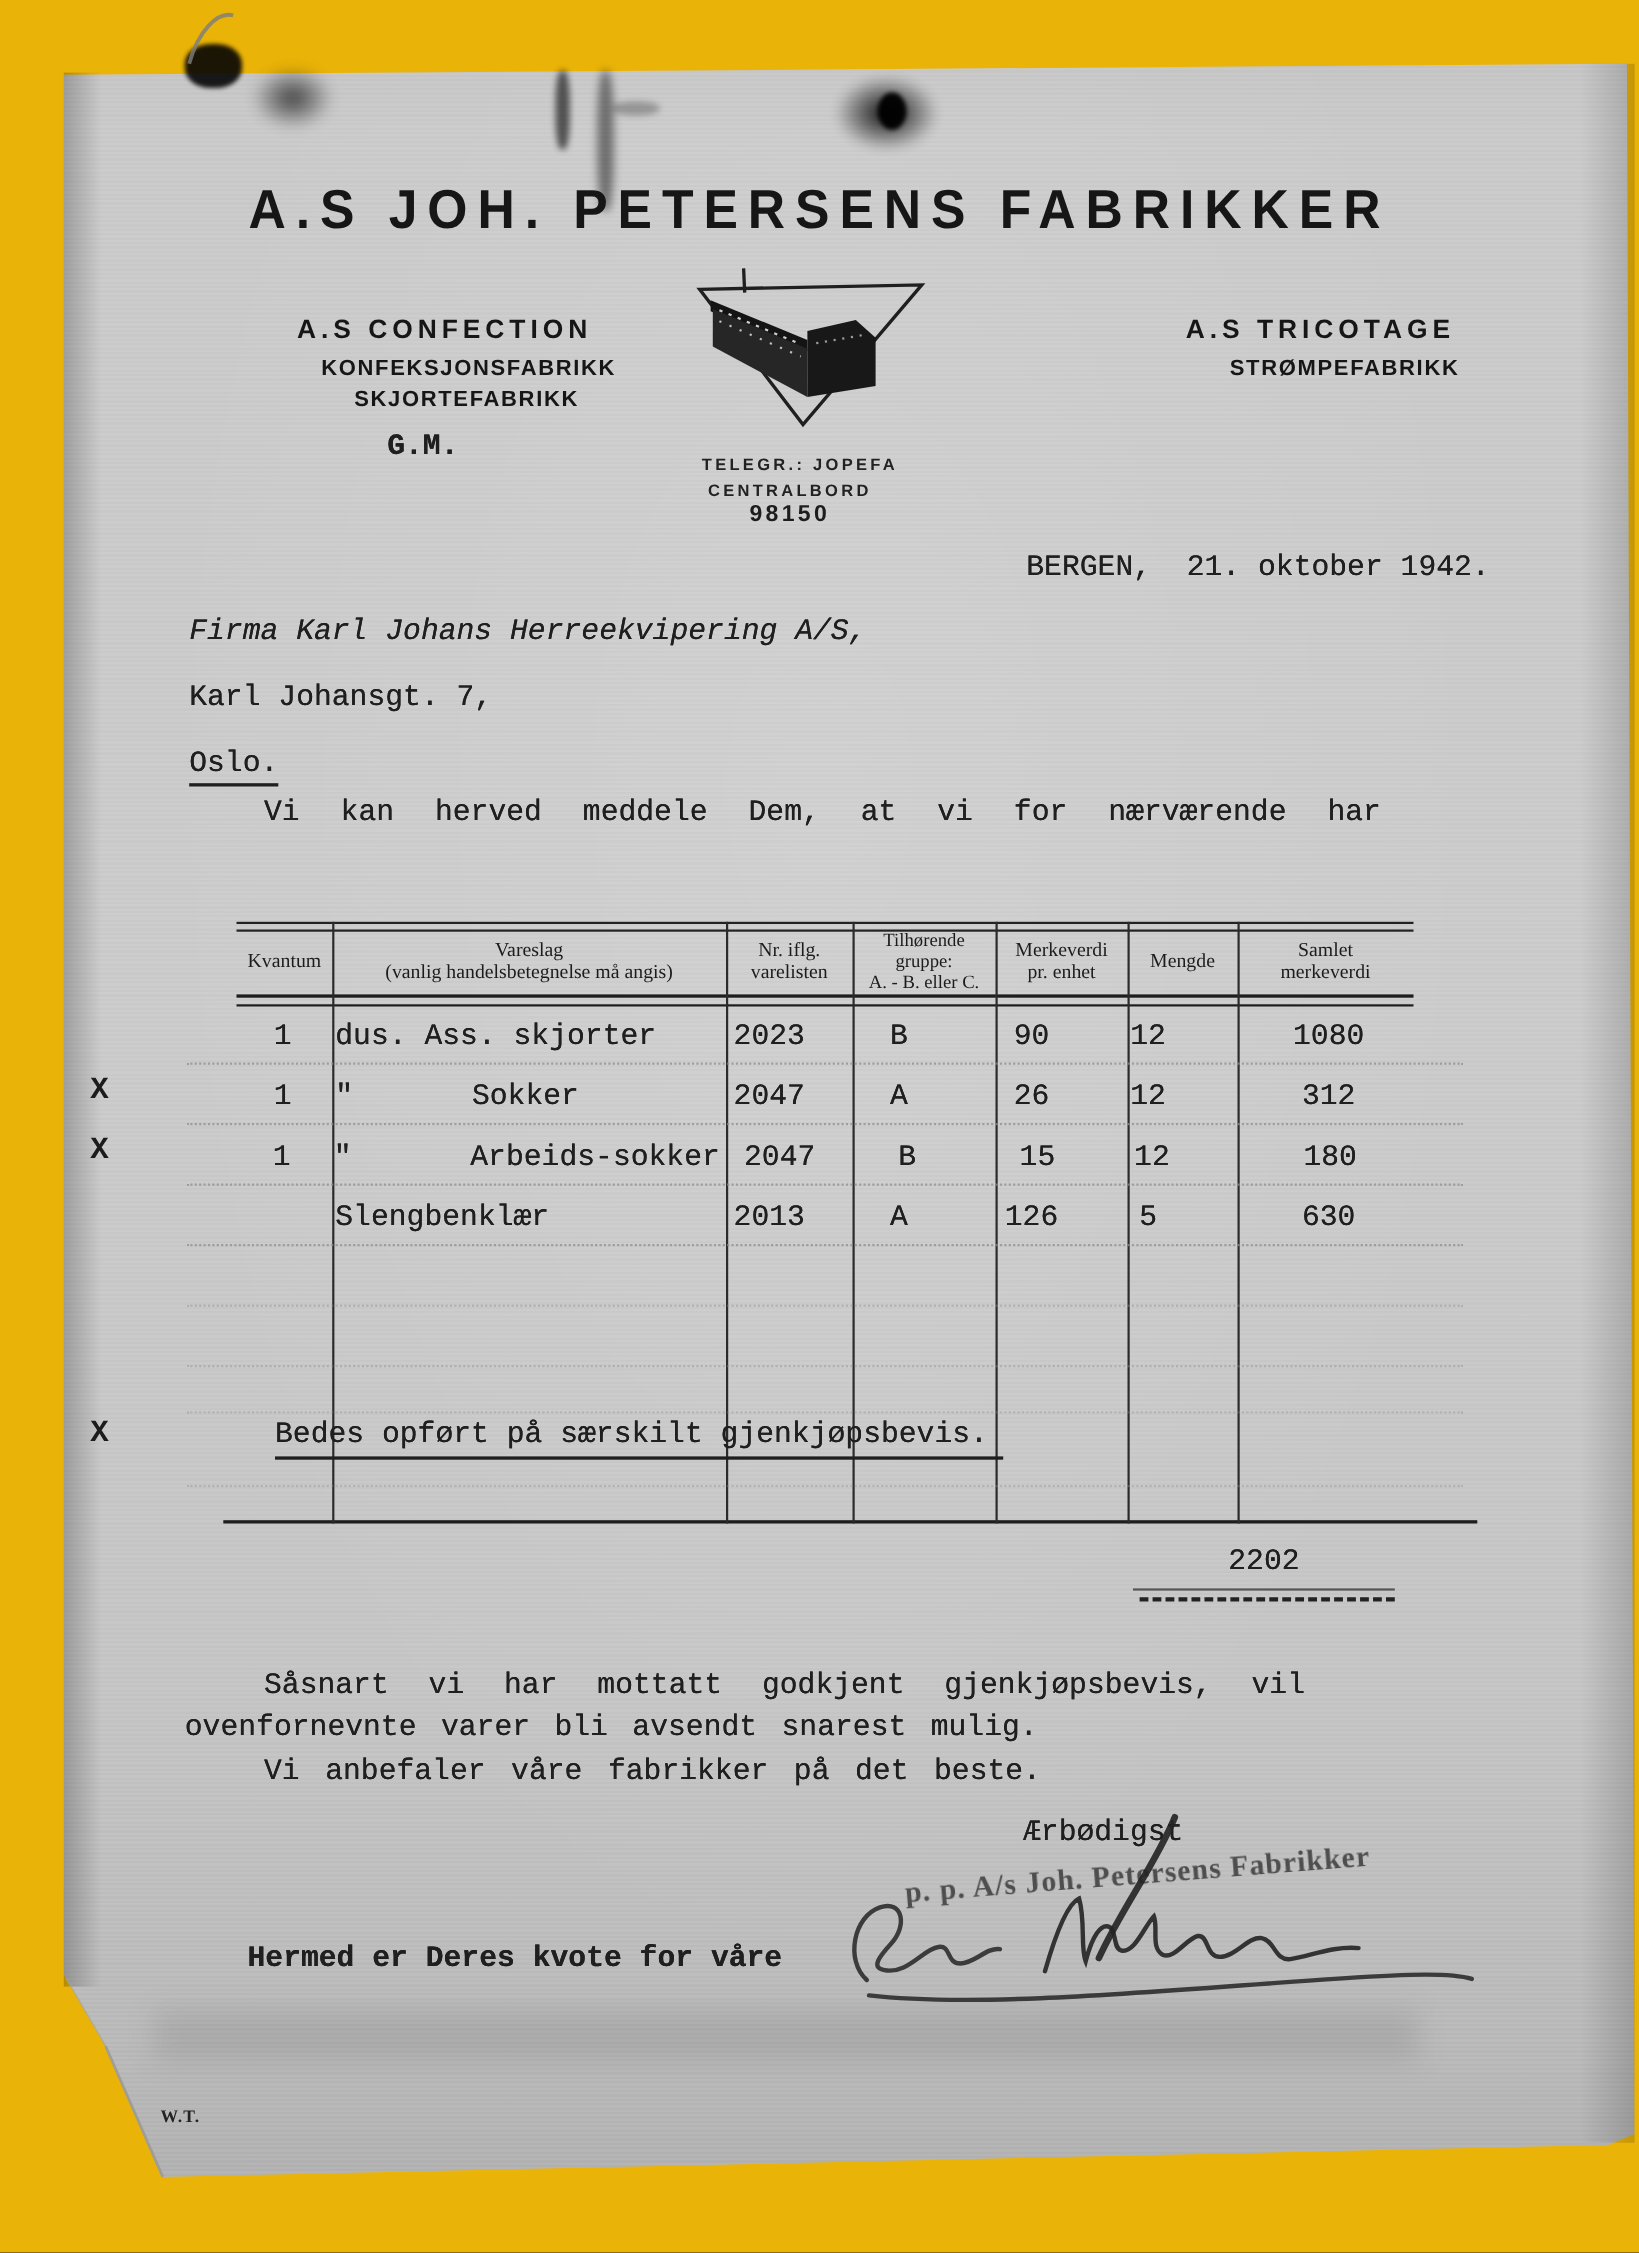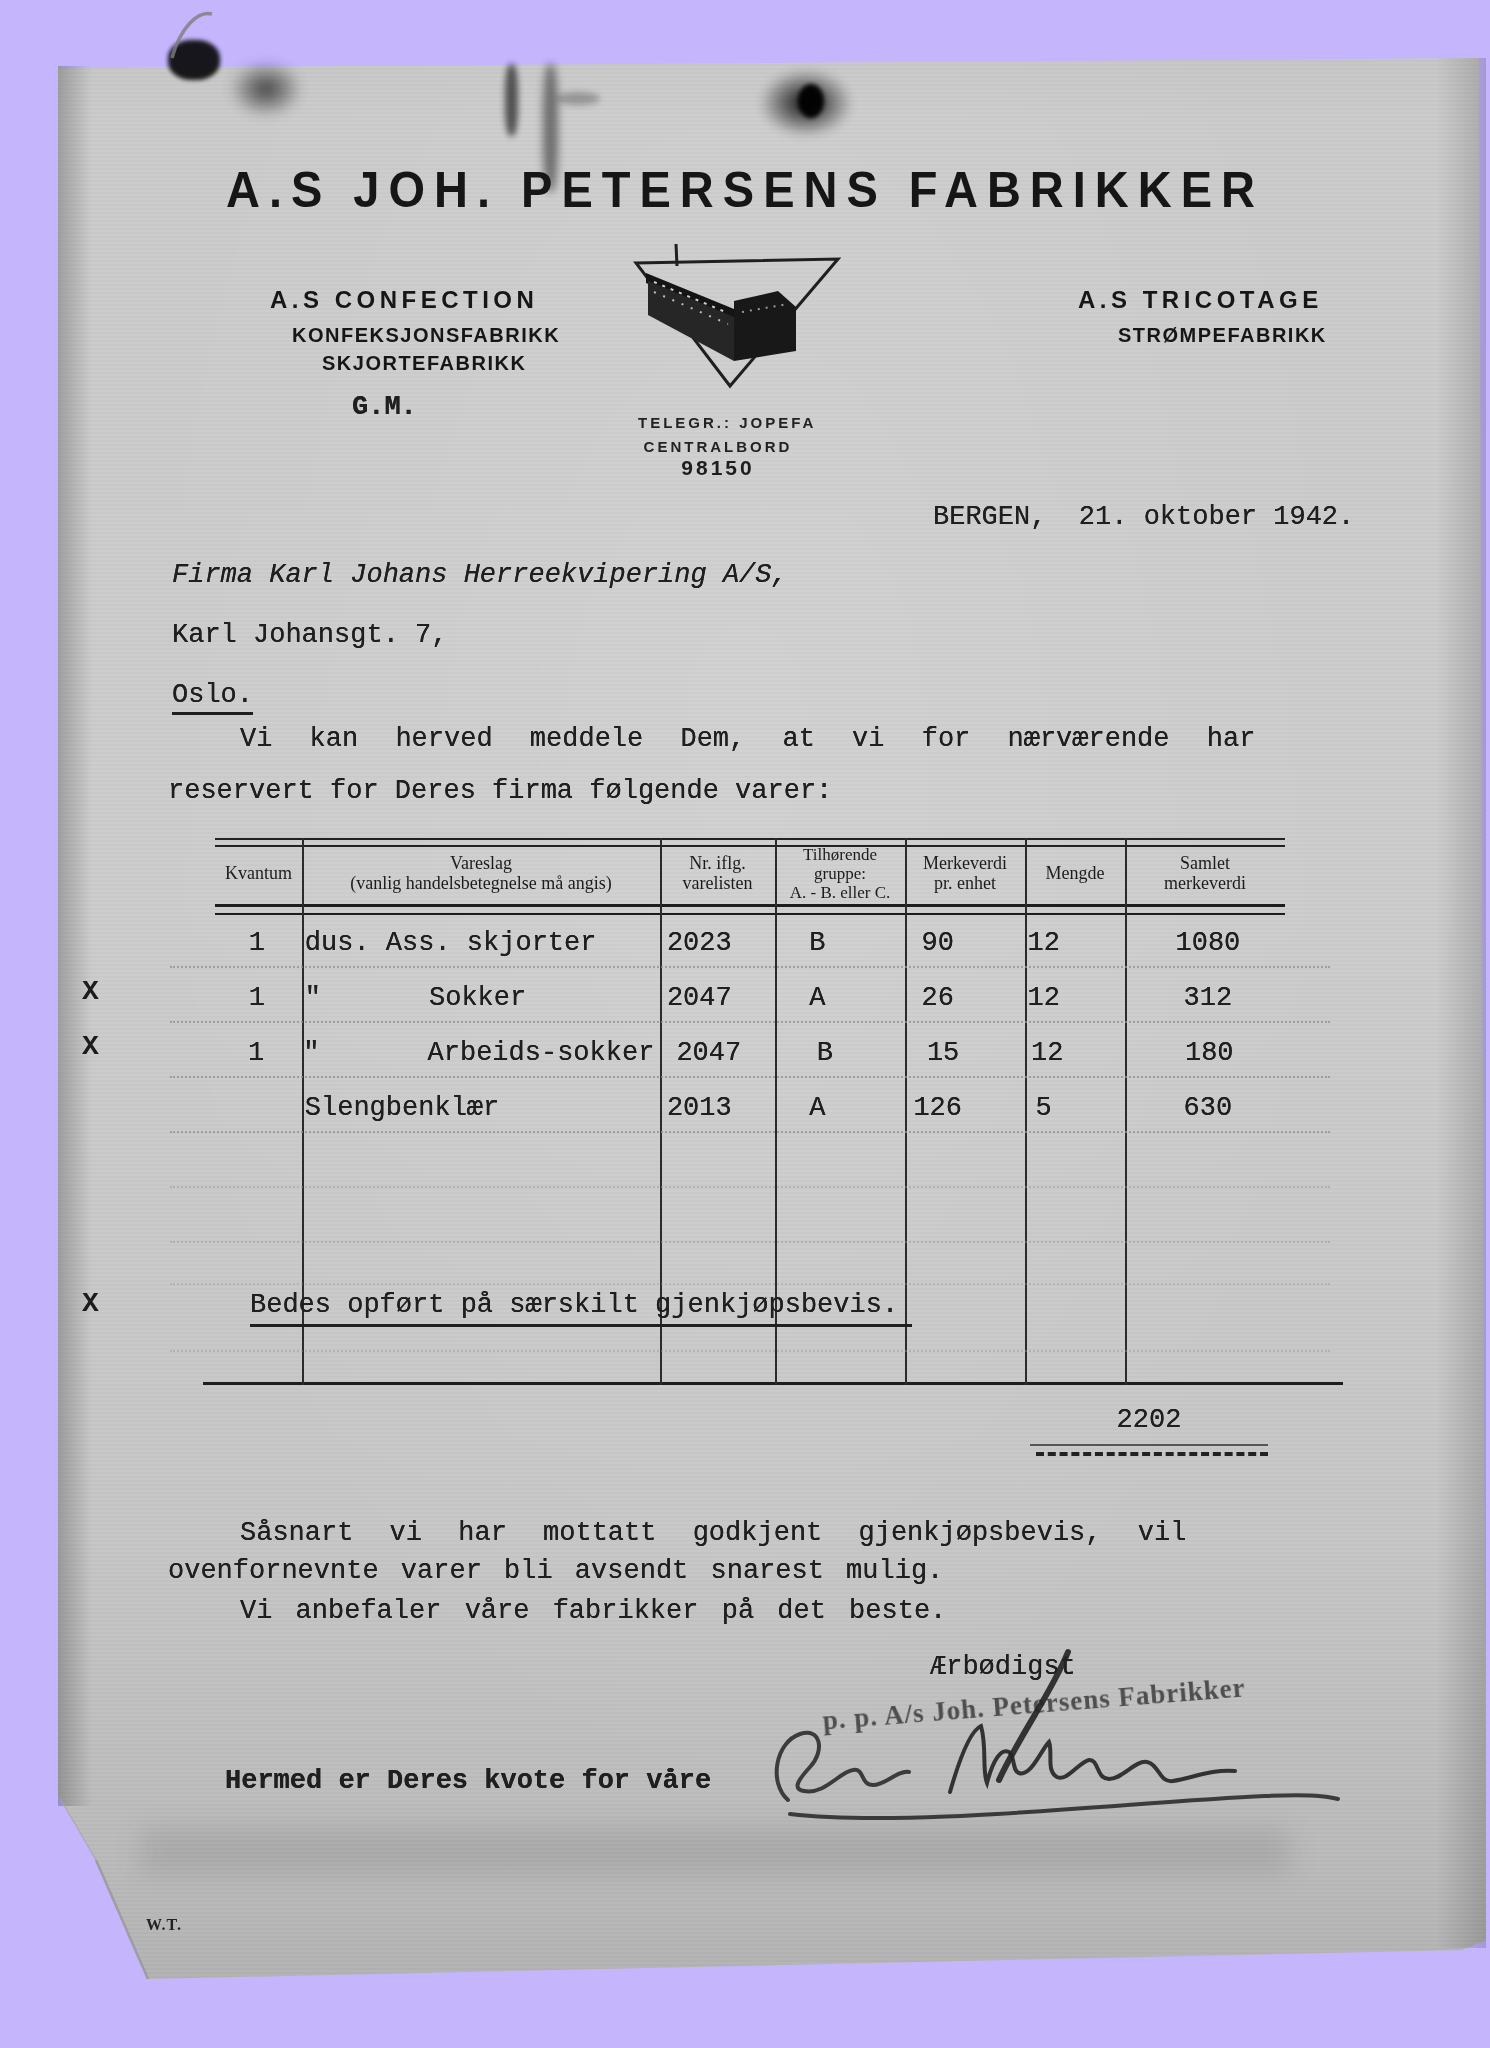--- a/index.html
+++ b/index.html
@@ -1,16 +1,16 @@
 <!DOCTYPE html>
 <html><head>
 <meta charset="utf-8">
 <style>
   html,body{margin:0;padding:0;background:#000;}
-  #stage{position:relative;width:1490px;height:2048px;background:#c4b5fd;overflow:hidden;
+  #stage{position:relative;width:1490px;height:2048px;background:#eab308;overflow:hidden;
          font-family:"Liberation Sans",sans-serif;}
   
   #paper{position:absolute;left:0;top:0;width:1490px;height:2048px;
     background:
       radial-gradient(ellipse at 50% 35%, rgba(255,255,255,.10) 0%, rgba(255,255,255,0) 60%),
       linear-gradient(180deg,#c2c2c2 0%,#cbcbcb 6%,#cccccc 45%,#c6c6c6 75%,#b9b9b9 92%,#adadad 100%);
     clip-path:polygon(58px 68px,1200px 60px,1479px 58px,1486px 1940px,1462px 1950px,148px 1979px,96px 1860px,58px 1795px);
   }
   #paper:after{content:"";position:absolute;inset:0;
     background:repeating-linear-gradient(0deg,rgba(255,255,255,.05) 0 2px,rgba(0,0,0,.03) 2px 4px);
@@ -104,21 +104,20 @@
   <div class="hsans tele" style="left:638px;top:414px;width:160px;text-align:center;">TELEGR.: JOPEFA</div>
   <div class="hsans tele" style="left:638px;top:438px;width:160px;text-align:center;">CENTRALBORD</div>
   <div class="hsans" style="left:638px;top:456px;width:160px;text-align:center;font-size:21px;font-weight:bold;letter-spacing:3px;color:#1d1d1d;">98150</div>
 
   <div class="tw" style="left:933px;top:502px;">BERGEN,  21. oktober 1942.</div>
   <div class="tw" style="left:172px;top:560px;font-style:italic;">Firma Karl Johans Herreekvipering A/S,</div>
   <div class="tw" style="left:172px;top:620px;">Karl Johansgt. 7,</div>
   <div class="tw underline" style="left:172px;top:680px;">Oslo.</div>
 
   <div class="tw" style="left:240px;top:724px;word-spacing:21px;">Vi kan herved meddele Dem, at vi for nærværende har</div>
-  <div class="tw" style="left:168px;top:776px;">reservert for Deres firma følgende varer:</div>
 
   <div id="gtable">
     <div class="b-top"></div>
     <div class="b-head"></div>
     <div class="b-bottom"></div>
     <div class="vline" style="left:87px;"></div>
     <div class="vline" style="left:445px;"></div>
     <div class="vline" style="left:560px;"></div>
     <div class="vline" style="left:690px;"></div>
     <div class="vline" style="left:810px;"></div>

